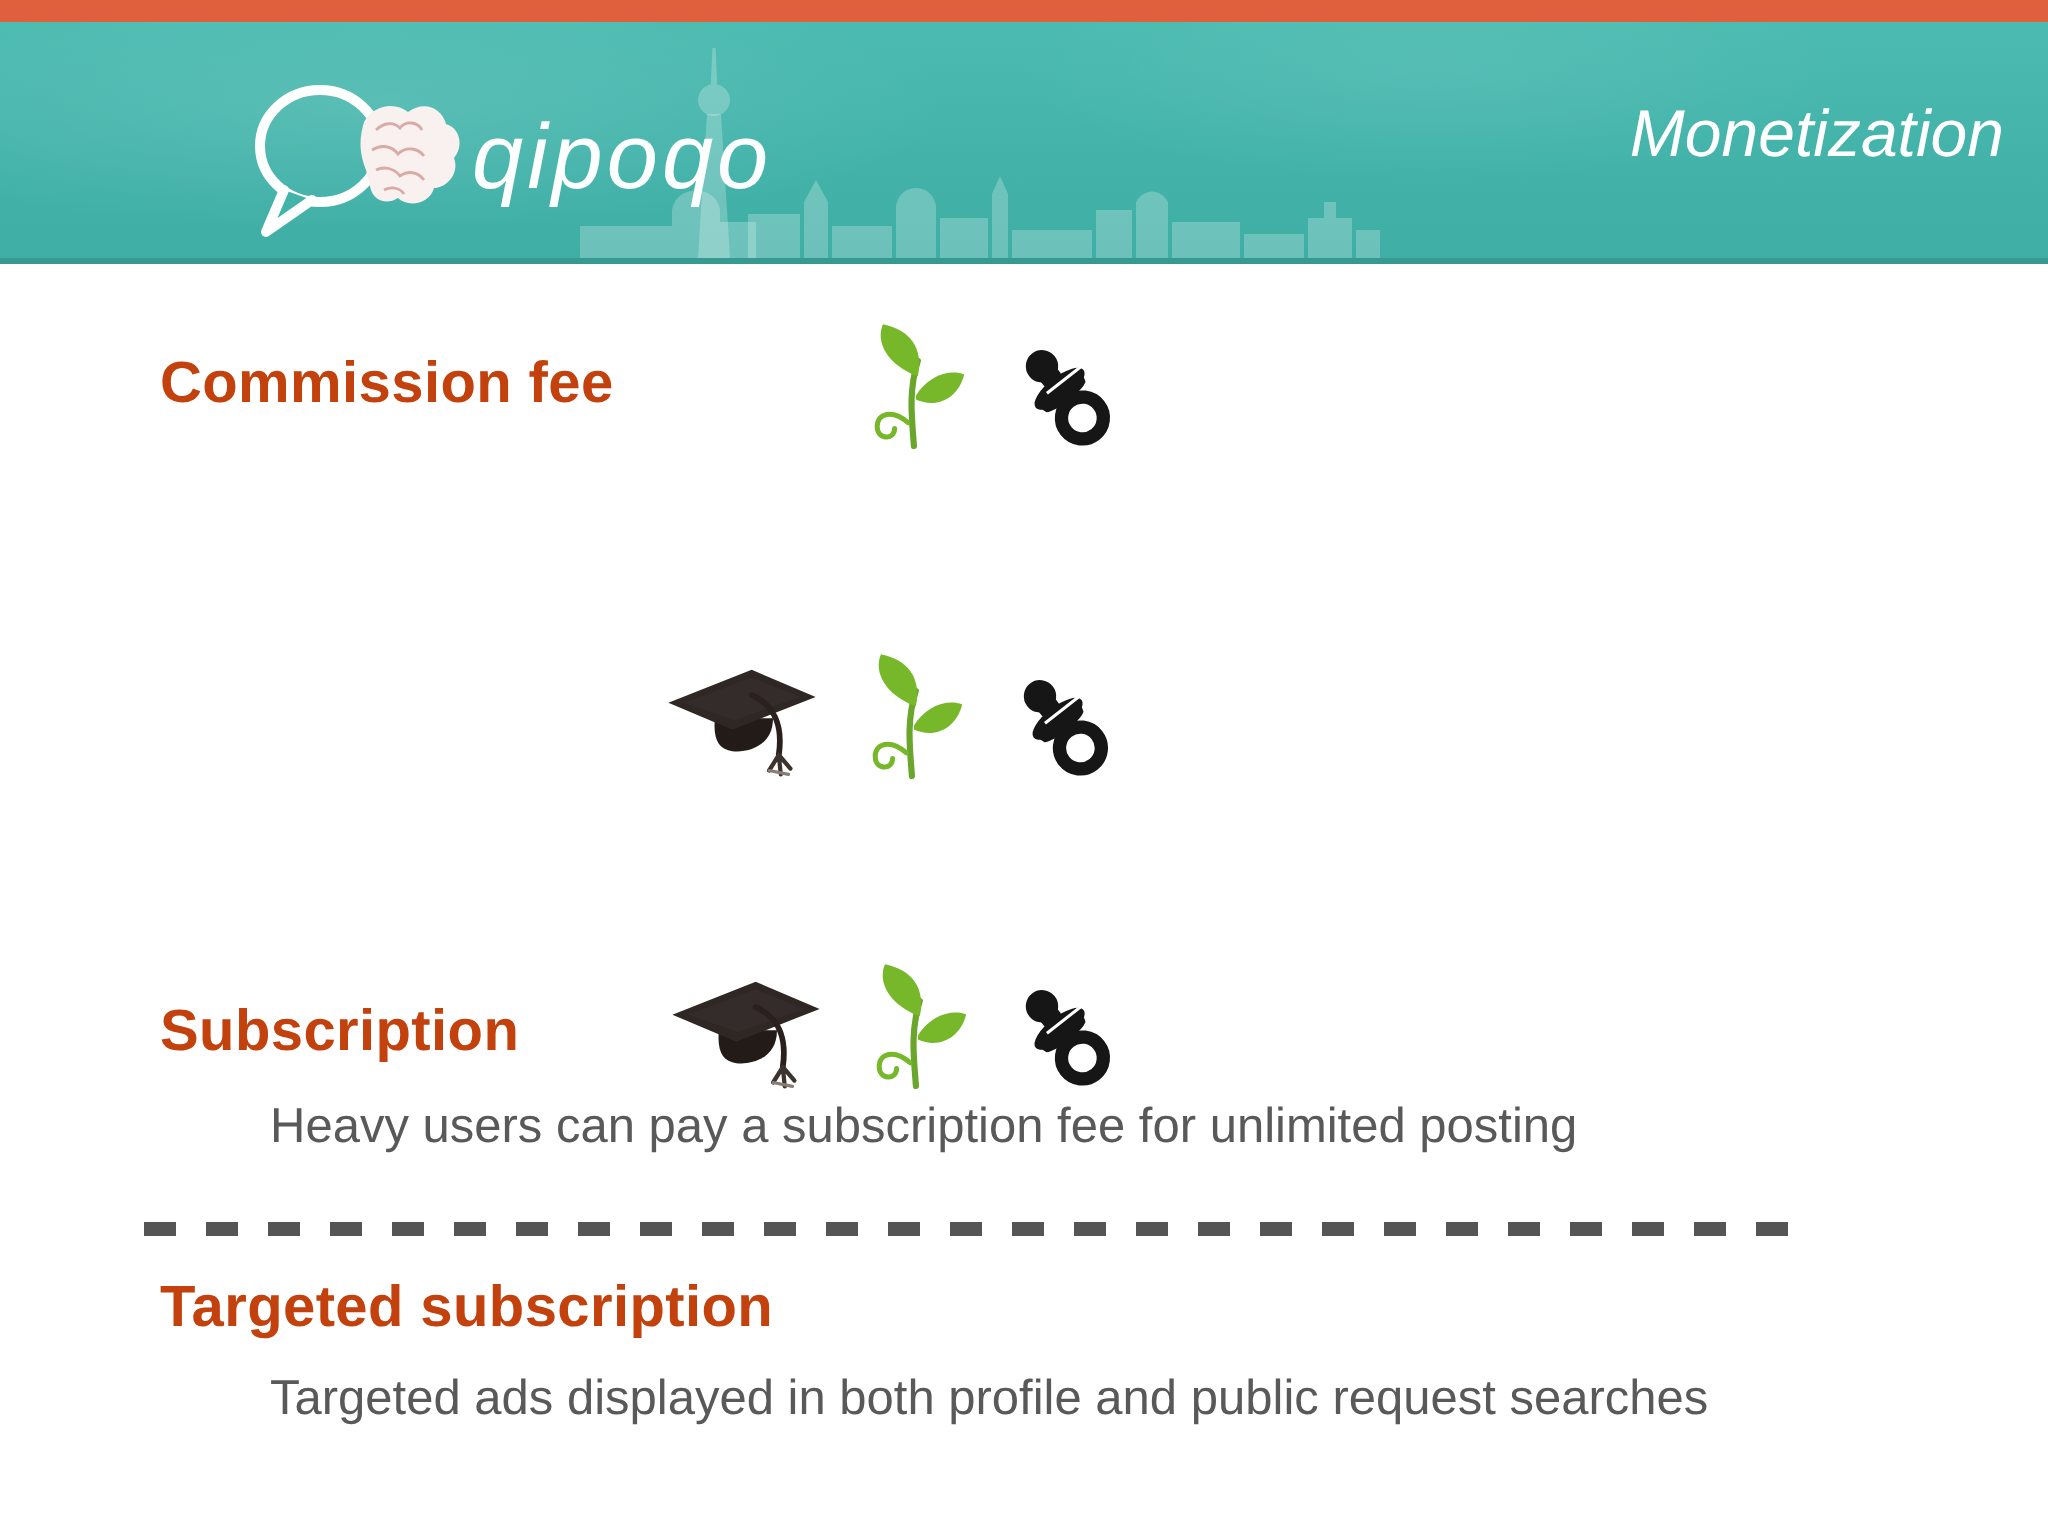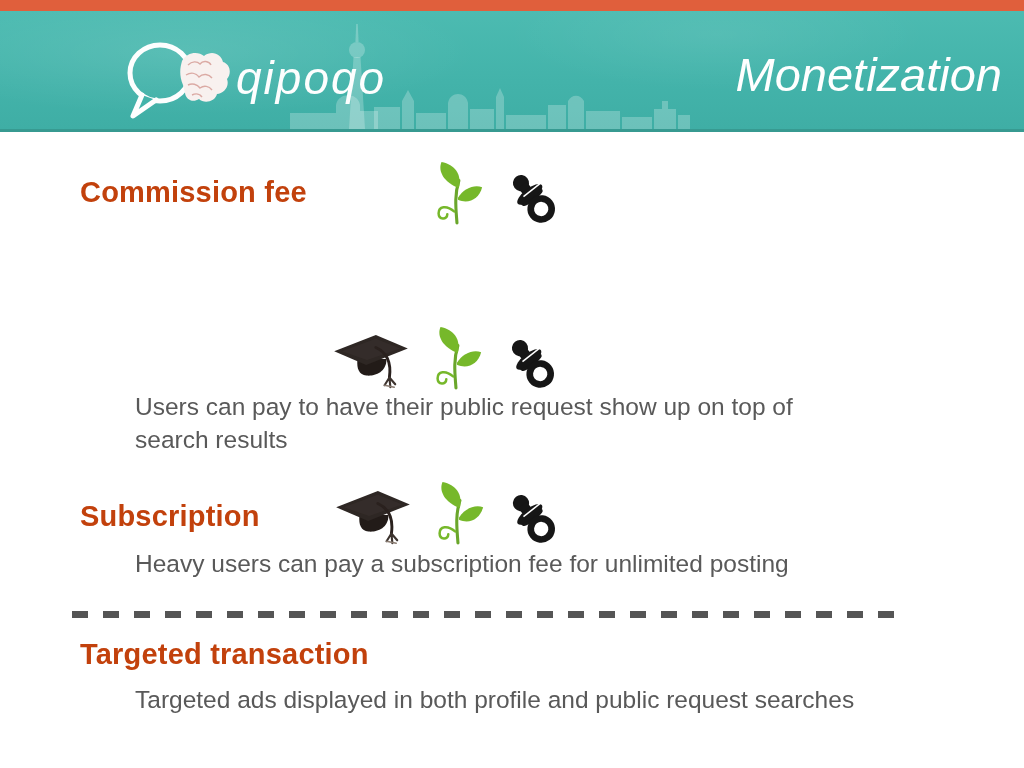--- a/index.html
+++ b/index.html
@@ -23,21 +23,21 @@
 
   .logo { position:absolute; left:122px; top:28px; display:flex; align-items:center; }
   .logo svg { display:block; }
   .logo-text {
     color:#FDFEFE; font-size:46px; letter-spacing:2px; margin-left:6px;
     font-weight:400; line-height:1; position:relative; top:-4px;
   }
 
   .slide-title {
     position:absolute; top:38px; right:22px;
-    color:#FFFFFF; font-size:47px; font-weight:400; line-height:1.1;
+    color:#FFFFFF; font-size:33px; font-weight:400; line-height:1.1;
   }
 
   
   .heading {
     position:absolute; left:80px;
     color:#c2410c; font-size:29px; font-weight:bold; 
     letter-spacing:0.2px; white-space:nowrap;
   }
   .body-text { position:absolute; left:135px; color:#595959; font-size:24.5px; }
   .body-text p { margin:0; line-height:33px; white-space:nowrap; }
@@ -137,39 +137,35 @@
 
   <svg class="icon" style="left:330px; top:331px" width="82" height="62">
       <use href="#sym-cap"></use>
     </svg>
   <svg class="icon" style="left:426px; top:326px" width="58" height="64">
       <use href="#sym-sprout"></use>
     </svg>
   <svg class="icon" style="left:502px; top:334px" width="60" height="59">
       <use href="#sym-pacifier"></use>
     </svg>
-  <div class="body-text" style="top:390px">
-    <p>Users can pay to have their public request show up on top of</p>
-    <p>search results</p>
-  </div>
 
   <div class="heading" style="top:500px">Subscription</div>
   <svg class="icon" style="left:332px; top:487px" width="82" height="62">
       <use href="#sym-cap"></use>
     </svg>
   <svg class="icon" style="left:428px; top:481px" width="58" height="64">
       <use href="#sym-sprout"></use>
     </svg>
   <svg class="icon" style="left:503px; top:489px" width="60" height="59">
       <use href="#sym-pacifier"></use>
     </svg>
   <div class="body-text" style="top:547px">
     <p>Heavy users can pay a subscription fee for unlimited posting</p>
   </div>
 
   <div class="divider"></div>
 
-  <div class="heading" style="top:638px">Targeted transaction</div>
+  <div class="heading" style="top:638px">Targeted subscription</div>
   <div class="body-text" style="top:683px">
     <p>Targeted ads displayed in both profile and public request searches</p>
   </div>
 
 </div>
 
 </body></html>

